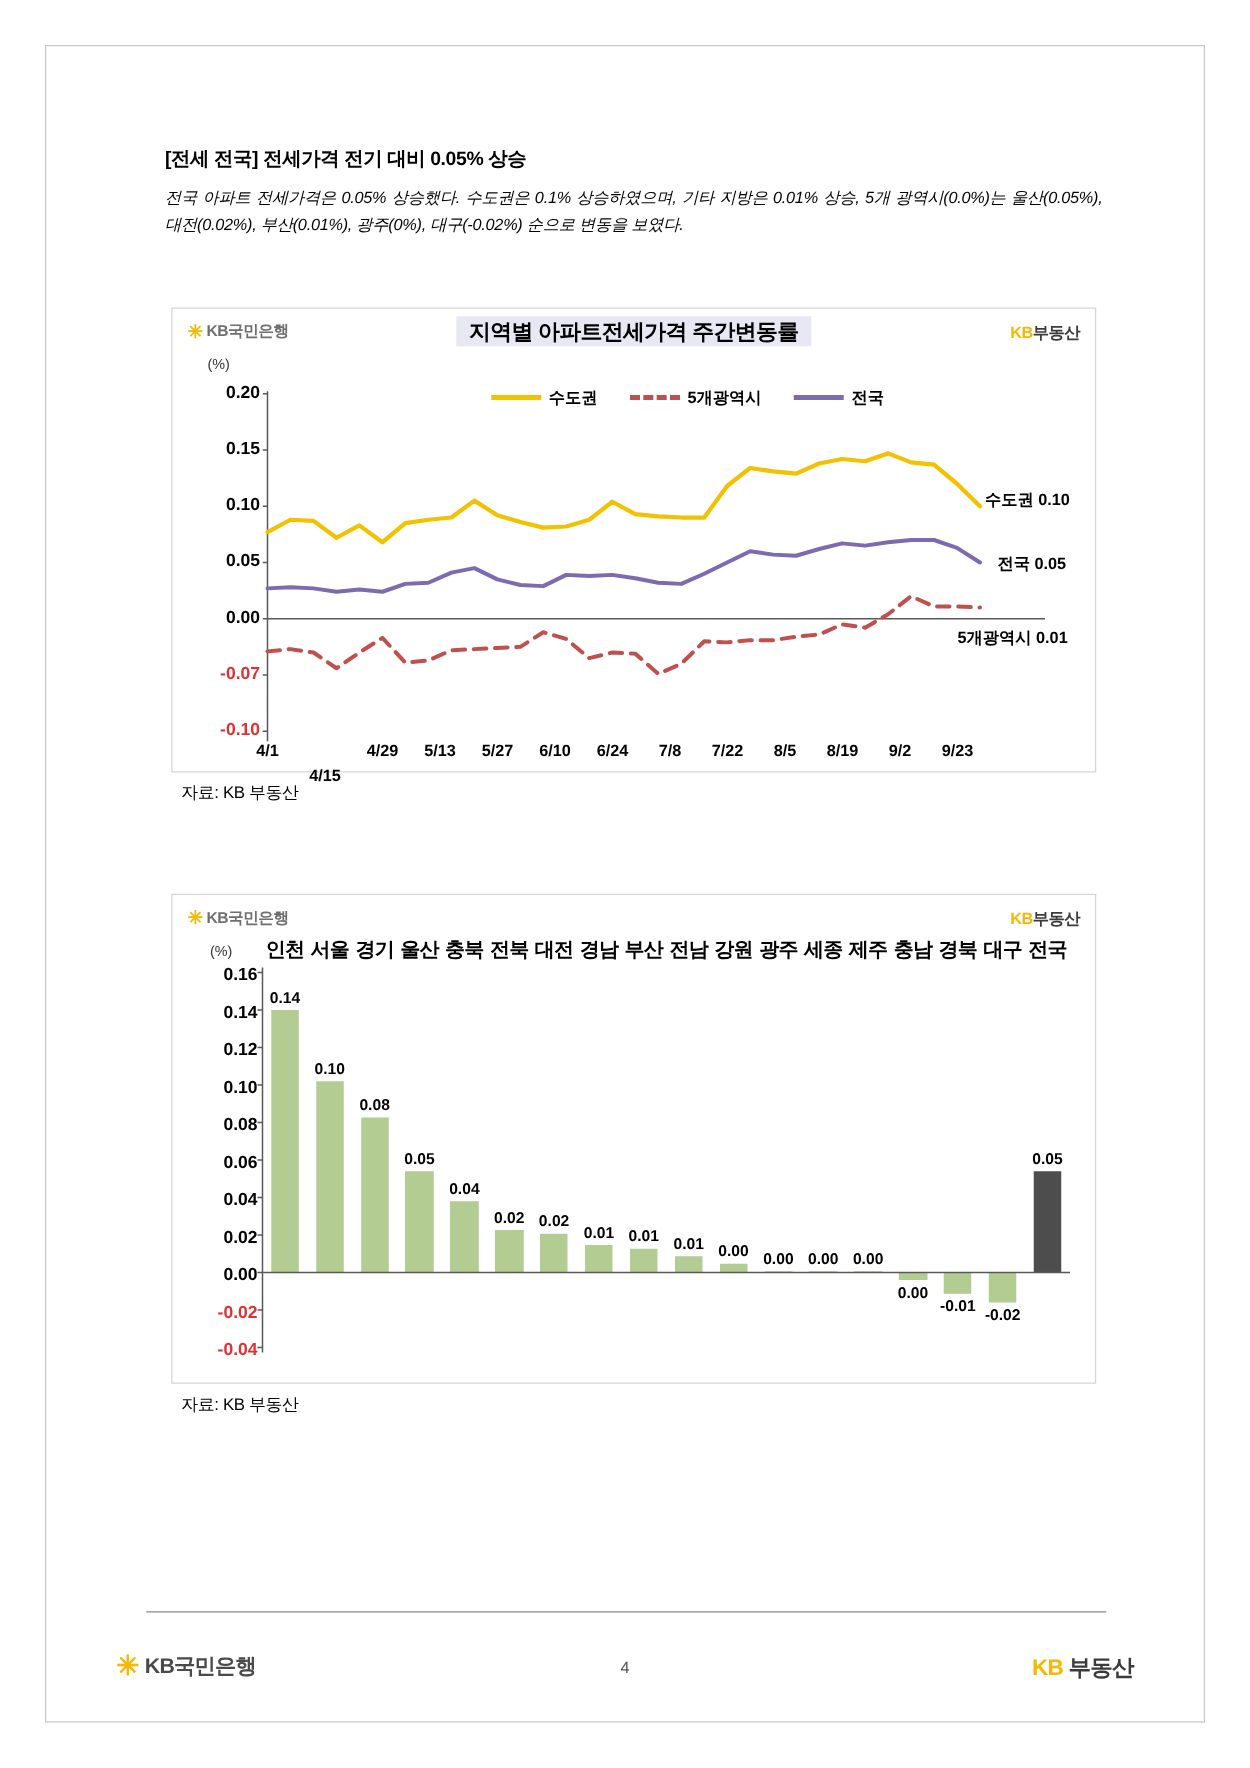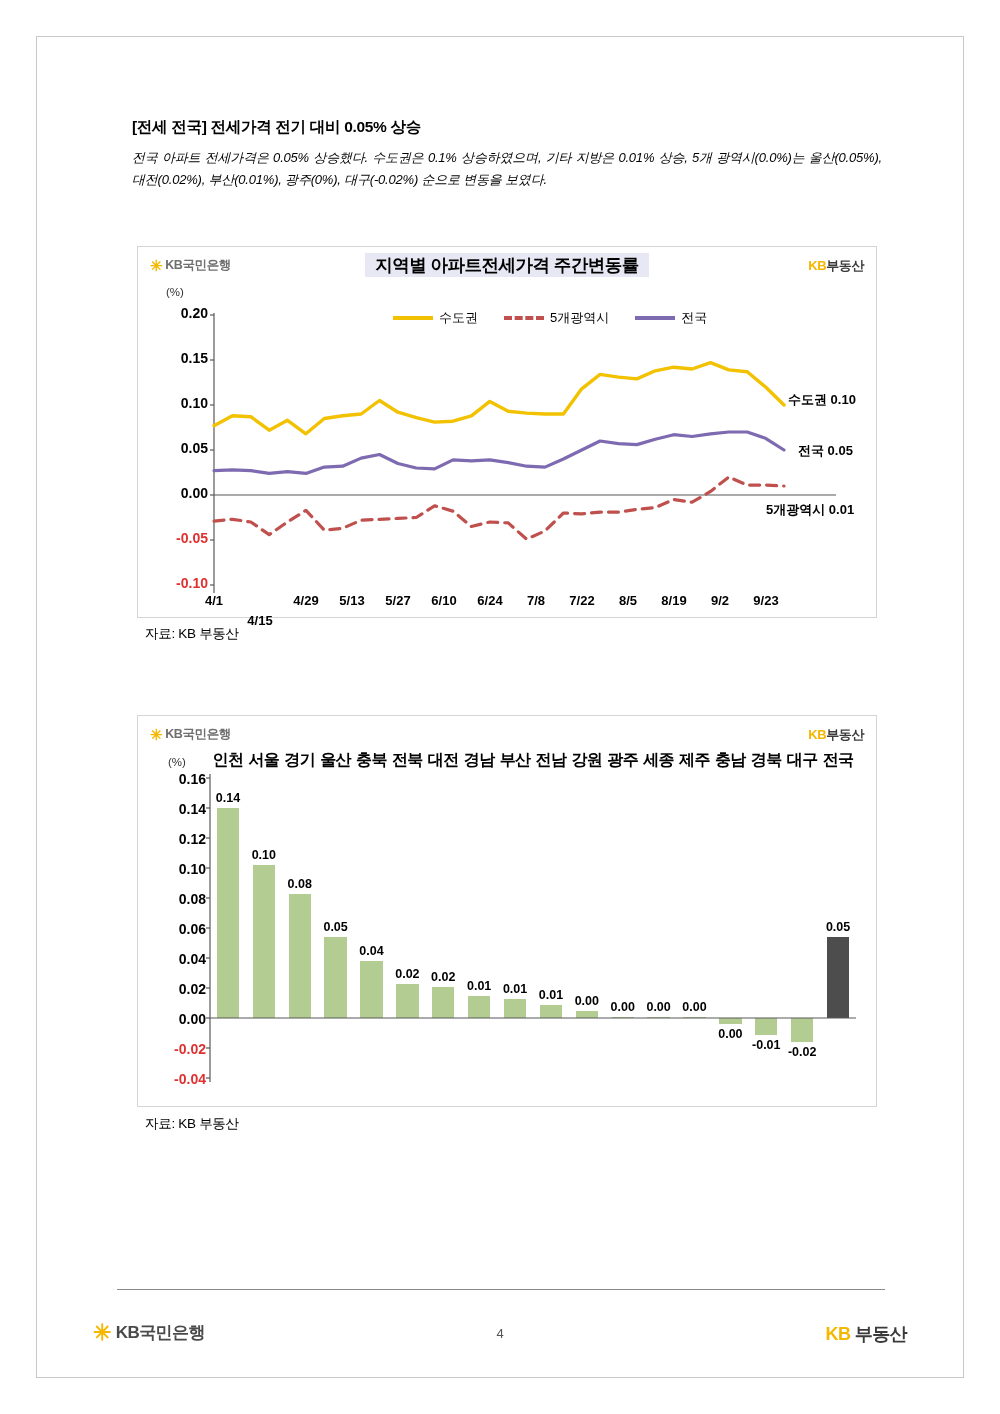--- a/index.html
+++ b/index.html
@@ -38,21 +38,21 @@
   .kb-right b { color:#f5b700; }
   .chart-title {
     position:absolute; left:0; right:0; top:6px; text-align:center;
     font-size:17.5px; font-weight:bold; letter-spacing:-0.5px;
   }
   .chart-title span { background:#e8e8f4; padding:2px 10px; }
   .pct-label { position:absolute; font-size:11.5px; color:#333; }
   .axis-label { position:absolute; font-size:14px; font-weight:bold; text-align:right; }
   .axis-label.neg { color:#e03131; }
   .xtick { position:absolute; font-size:13px; font-weight:bold; text-align:center; }
-  .legend { position:absolute; display:flex; align-items:center; gap:26px; font-size:13px; font-weight:normal;text-align:center; }
+  .legend { position:absolute; display:flex; align-items:center; gap:26px; font-size:13px; font-weight:bold;text-align:center; }
   .legend .item { display:flex; align-items:center; gap:6px; }
   .legend .swatch { display:inline-block; width:40px; height:0; border-top-width:4px; border-top-style:solid; }
   .src { position:absolute; font-size:13.5px; letter-spacing:-0.3px; }
   .endlabel { position:absolute; font-size:13px; font-weight:bold; white-space:nowrap; }
   
   .catlabel { position:absolute; font-size:16px; font-weight:bold; text-align:center; letter-spacing:-0.6px; }
   .bar { position:absolute; }
   .barval { position:absolute; font-size:12.5px; font-weight:bold; text-align:center; white-space:nowrap; }
   
   .footer-rule { position:absolute; left:80px; top:1252px; width:768px; height:1px; background:#8a8a8a; }
@@ -86,21 +86,21 @@
       <span>지역별 아파트전세가격 주간변동률</span>
     </div>
 
     <div class="pct-label" style="left:28px; top:39px;">(%)</div>
 
     <div class="axis-label" style="left:6px;  top:58px;  width:64px;">0.20</div>
     <div class="axis-label" style="left:6px;  top:103px; width:64px;">0.15</div>
     <div class="axis-label" style="left:6px;  top:148px; width:64px;">0.10</div>
     <div class="axis-label" style="left:6px;  top:193px; width:64px;">0.05</div>
     <div class="axis-label" style="left:6px;  top:238px; width:64px;">0.00</div>
-    <div class="axis-label neg" style="left:6px;  top:283px; width:64px;">-0.05</div>
+    <div class="axis-label neg" style="left:6px;  top:283px; width:64px;">-0.07</div>
     <div class="axis-label neg" style="left:6px;  top:328px; width:64px;">-0.10</div>
 
     <div class="legend" style="left:255px; top:62px;">
       <div class="item">
         <span class="swatch" style="border-top-color:#f2c100;"></span>
         <span>수도권</span>
       </div>
       <div class="item">
         <span class="swatch" style="border-top-color:#c0504d; border-top-style:dashed;"></span>
         <span>5개광역시</span>

